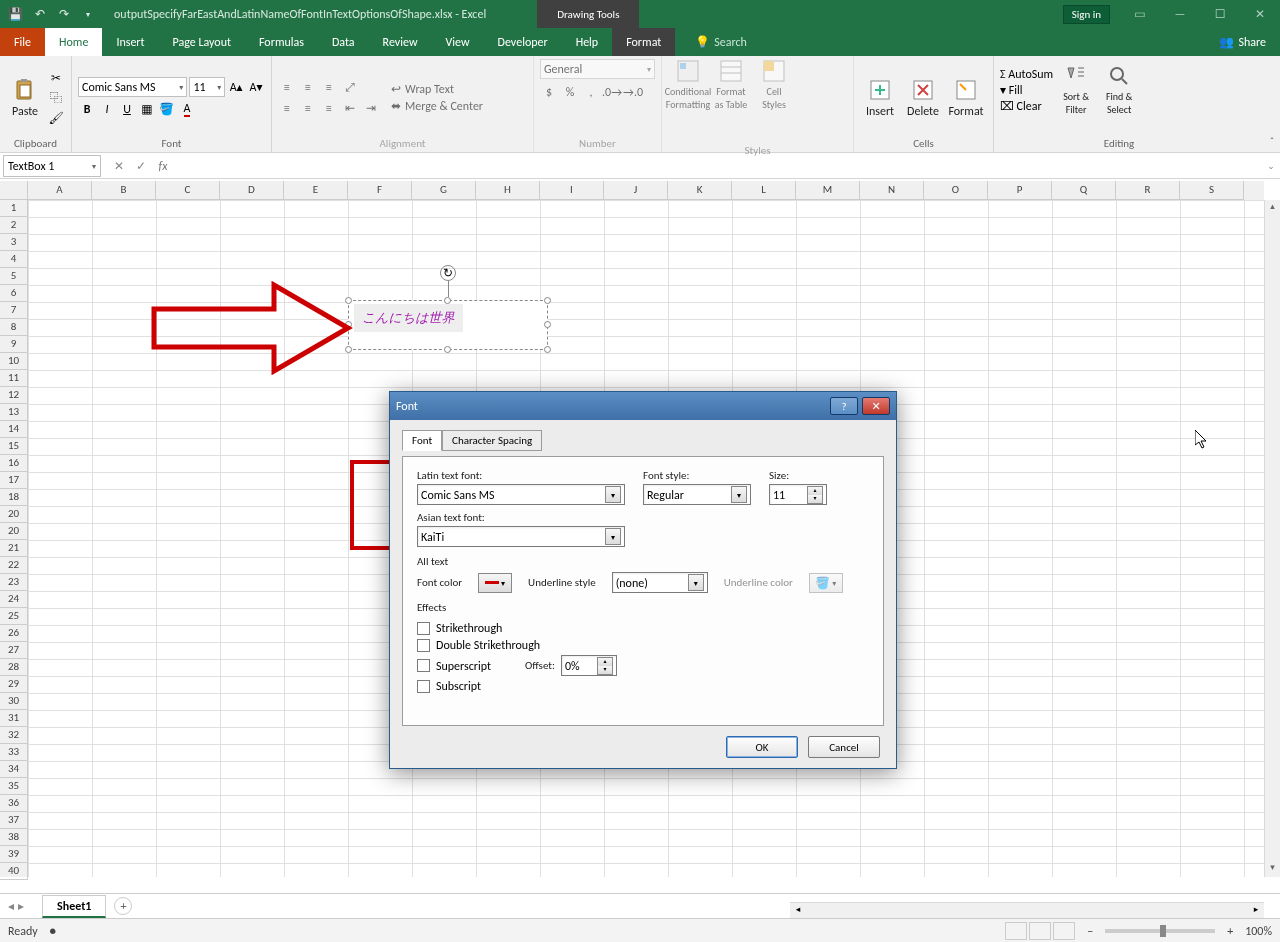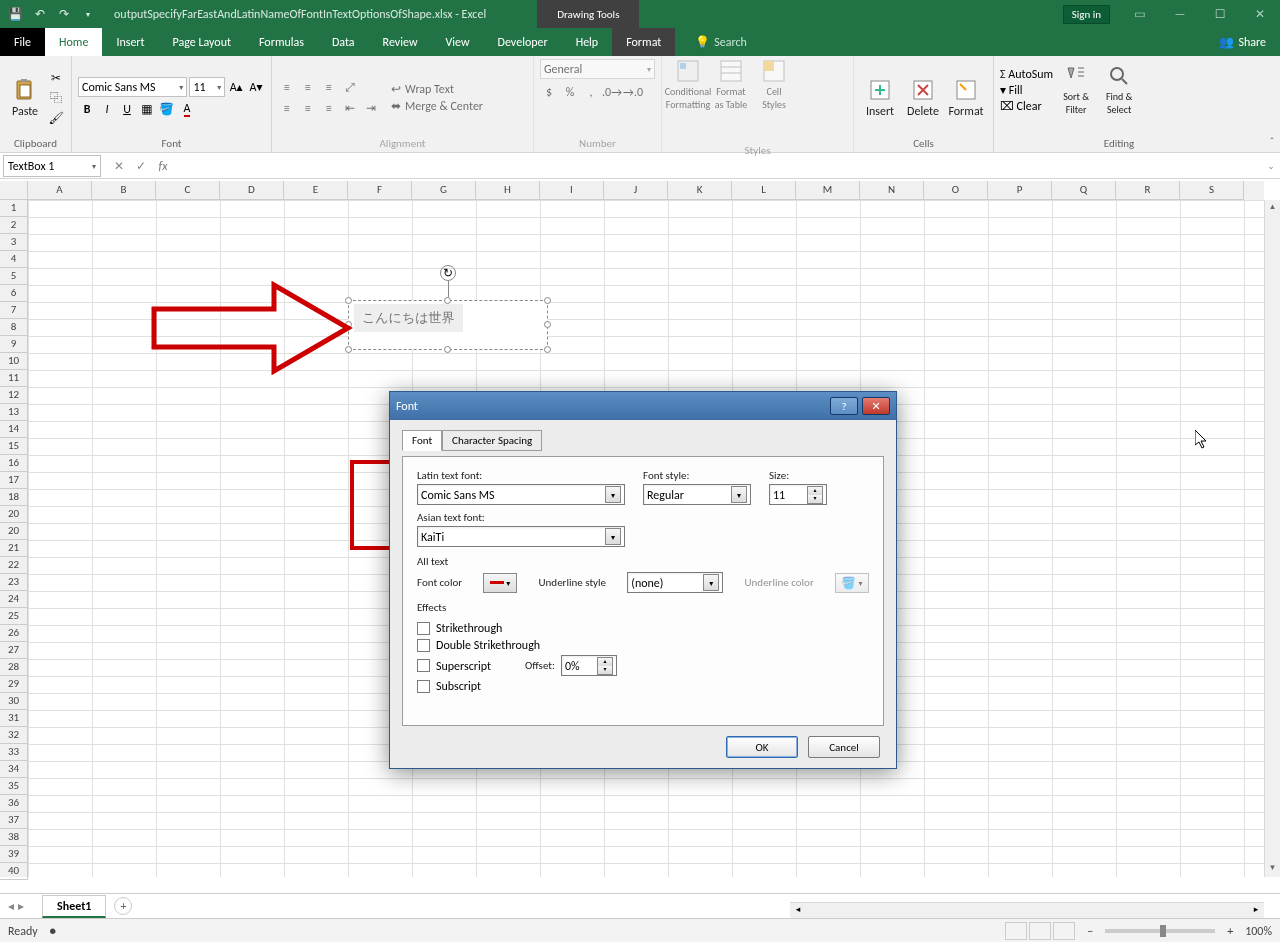--- a/index.html
+++ b/index.html
@@ -14,21 +14,21 @@
 .title-text .app { color:#d8e8de; }
 .contextual-tab-area { display:flex; align-items:stretch; height:28px; margin-left:auto; }
 .contextual-label { background:#404040; color:#fff; padding:0 20px; font-size:11px; display:flex; align-items:center; }
 .window-controls { display:flex; align-items:center; gap:0; margin-left:auto; }
 .win-btn { width:40px; height:28px; display:flex; align-items:center; justify-content:center; color:#b3d1c3; font-size:12px; }
 .signin-btn { background:#0d5e36; color:#fff; padding:2px 8px; font-size:11px; margin-right:10px; border:1px solid #0a4b2b; }
 
 
 .tabs-row { height: 28px; background: #217346; display:flex; align-items:stretch; color:#fff; }
 .tabs-row .tab { padding:0 14px; display:flex; align-items:center; font-size:12px; cursor:default; }
-.tabs-row .tab.file { background:#000000; }
+.tabs-row .tab.file { background:#c2410c; }
 .tabs-row .tab.active { background:#fff; color:#217346; }
 .tabs-row .tab.context { background:#404040; color:#fff; }
 .tell-me { margin-left:20px; display:flex; align-items:center; color:#c9e3d5; font-size:12px; }
 .share-btn { margin-left:auto; padding:0 14px; display:flex; align-items:center; color:#fff; font-size:12px; }
 
 
 .ribbon { height: 97px; background:#f1f1f1; border-bottom:1px solid #d5d5d5; display:flex; position:relative; }
 .rb-group { border-right:1px solid #d5d5d5; padding:3px 6px 2px; display:flex; flex-direction:column; }
 .rb-group-body { flex:1; display:flex; align-items:center; gap:3px; }
 .rb-group-label { text-align:center; font-size:11px; color:#666; padding:1px 0 0; position:relative; }
@@ -62,21 +62,21 @@
   linear-gradient(to right, #e0e0e0 1px, transparent 1px),
   linear-gradient(to bottom, #e0e0e0 1px, transparent 1px);
   background-size: 64px 17px; }
 .v-scroll { position:absolute; top:19px; right:0; width:16px; bottom:16px; background:#f0f0f0; border-left:1px solid #d9d9d9; }
 .v-scroll-btn { height:16px; text-align:center; font-size:9px; color:#666; }
 .h-scroll { position:absolute; left:790px; right:16px; bottom:0; height:16px; background:#f0f0f0; border-top:1px solid #d9d9d9; display:flex; }
 .h-scroll-thumb { flex:1; }
 
 
 .shape-box { position:absolute; left:320px; top:100px; width:200px; height:50px; border:1px dashed #888; background:#fff; }
-.shape-text { padding:5px 8px; font-size:13px; color:#737373; background:#eee; display:inline-block; margin:3px 5px; }
+.shape-text { padding:5px 8px; font-size:13px; color:#a21caf; background:#eee; display:inline-block; margin:3px 5px;font-style:italic; }
 .handle { position:absolute; width:7px; height:7px; background:#fff; border:1px solid #888; border-radius:50%; }
 .handle.nw { left:-4px; top:-4px; } .handle.n { left:50%; top:-4px; margin-left:-4px; }
 .handle.ne { right:-4px; top:-4px; } .handle.w { left:-4px; top:50%; margin-top:-4px; }
 .handle.e { right:-4px; top:50%; margin-top:-4px; } .handle.sw { left:-4px; bottom:-4px; }
 .handle.s { left:50%; bottom:-4px; margin-left:-4px; } .handle.se { right:-4px; bottom:-4px; }
 .rotate-handle { position:absolute; left:50%; top:-36px; margin-left:-8px; width:16px; height:16px; border:1px solid #888; border-radius:50%; display:flex; align-items:center; justify-content:center; }
 .rotate-stem { position:absolute; left:50%; top:-20px; width:1px; height:16px; background:#888; }
 
 
 .red-arrow { position:absolute; left:124px; top:281px; pointer-events:none; }
@@ -509,21 +509,21 @@
             <span>11</span>
             <div class="spin-btns">
                 <div>▴</div>
                 <div>▾</div>
               </div>
           </div>
         </div>
       </div>
 
       <div class="section-hdr">All text</div>
-      <div style="display:flex; align-items:center; gap:16px;justify-content:space-between;">
+      <div style="display:flex; align-items:center; gap:16px;">
         <span class="fld-label">Font color</span>
         <div class="color-swatch-btn">
           <span class="underline-swatch" style="width:14px;height:3px;background:#c00;"></span>
           <span style="font-size:8px;">▾</span>
         </div>
         <span class="fld-label">Underline style</span>
         <div class="dlg-combo" style="width:96px;">
           <span>(none)</span>
           <div class="dlg-combo-arrow">▾</div>
         </div>

